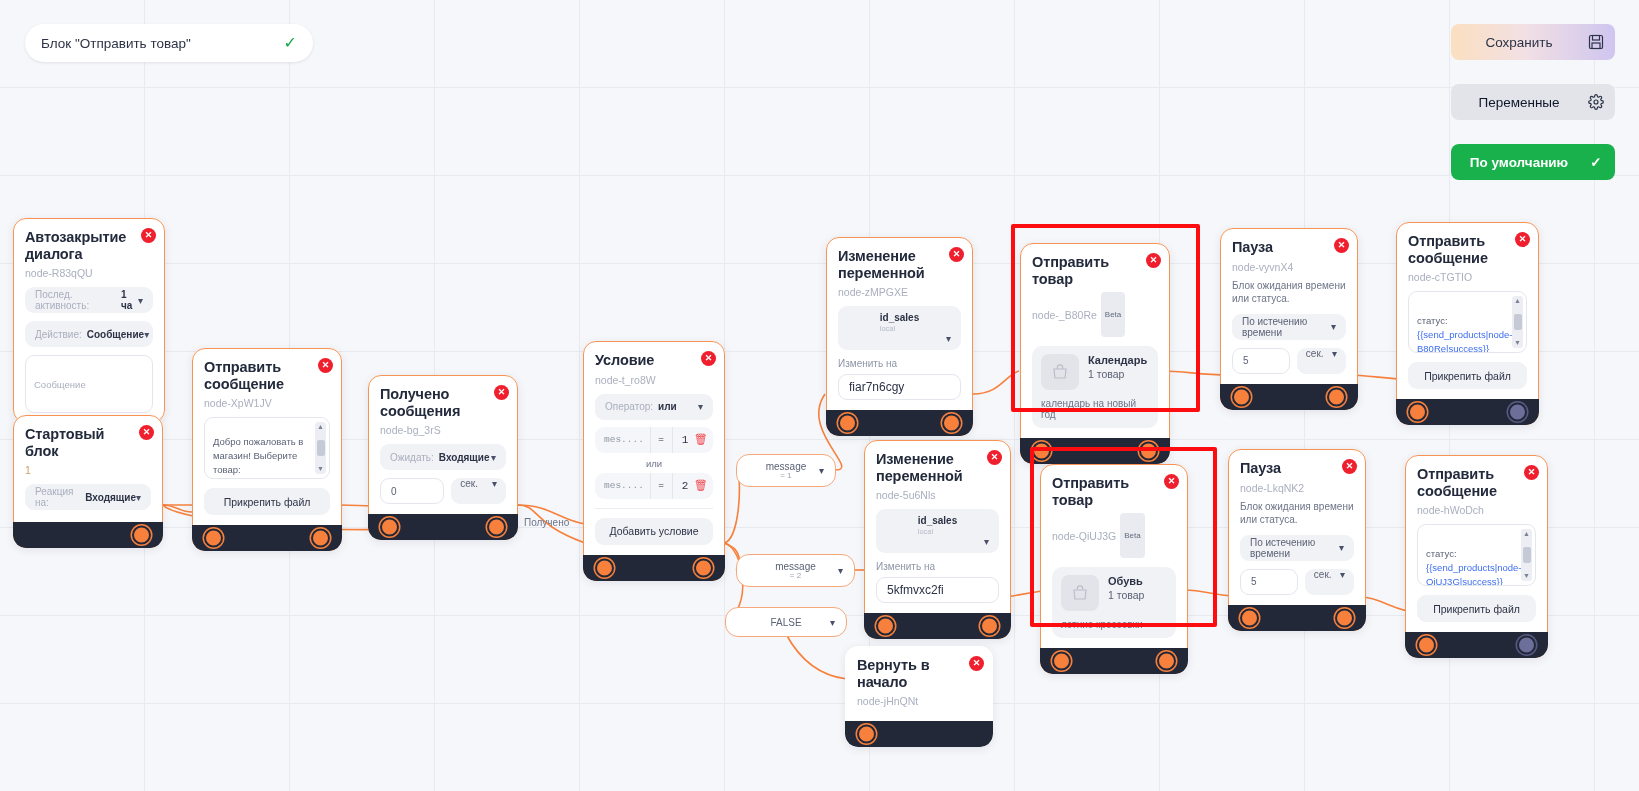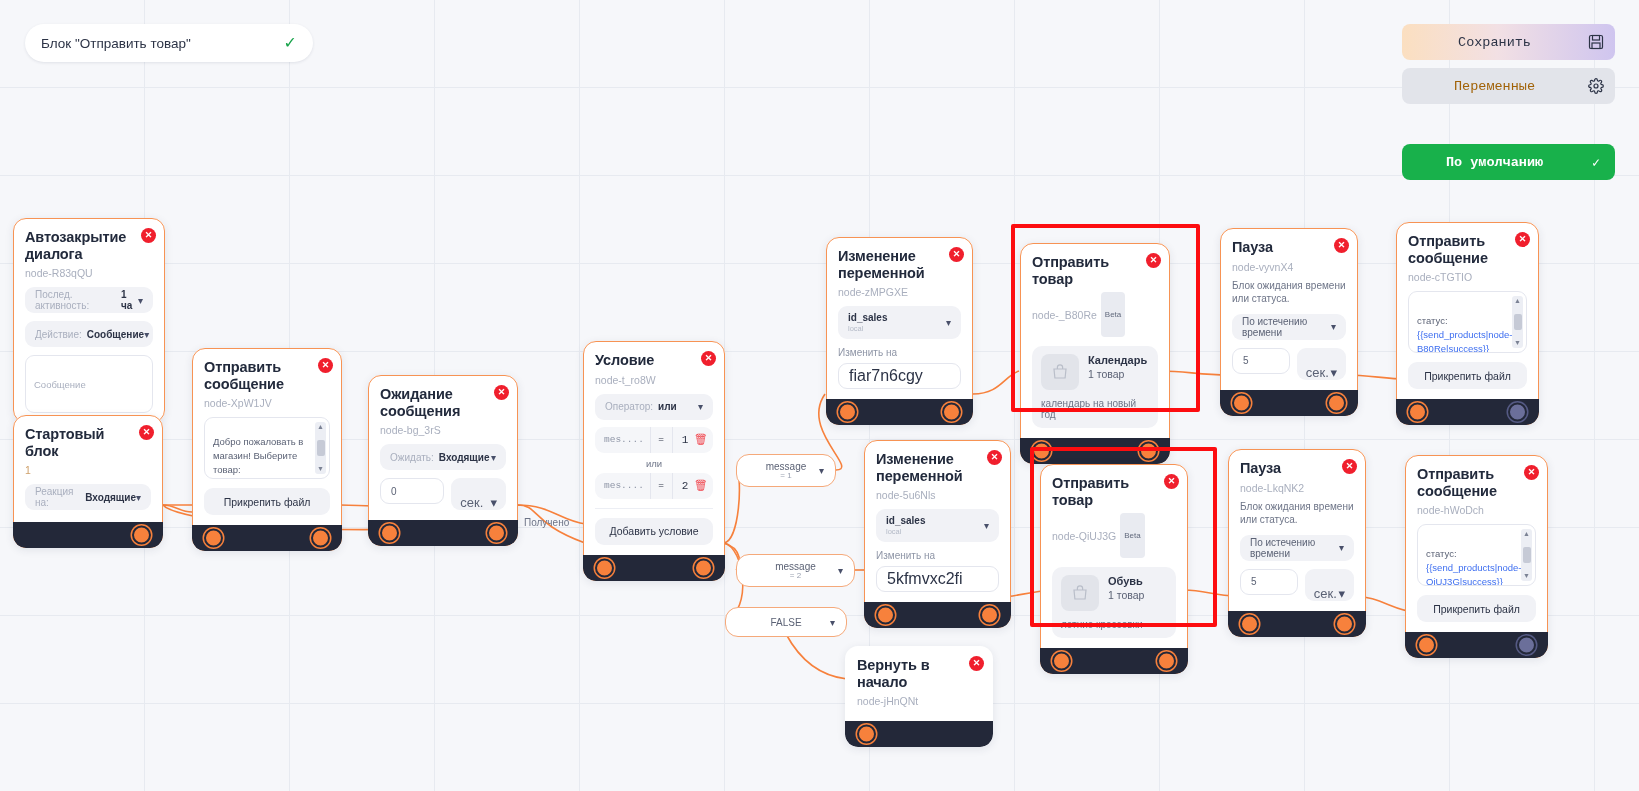--- a/index.html
+++ b/index.html
@@ -29,29 +29,29 @@
     background: #fff; border-radius: 20px;
     box-shadow: 0 1px 3px rgba(30,40,70,.10);
     display: flex; align-items: center; justify-content: space-between;
     padding: 0 16px; box-sizing: border-box;
   }
   .title-input .txt { font-size: 13.5px; color: #2c3346; }
   .title-input .ok { color: #17a34a; font-size: 16px; line-height: 1; }
 
   .tbtn {
     position: absolute; right: 24px;
-    width: 213px; height: 36px; border-radius: 8px;
+    width: 164px; height: 36px; border-radius: 8px;
     display: flex; align-items: center; justify-content: center;
     font-size: 13.5px; box-sizing: border-box; padding-right: 4px;
-    border: none; cursor: pointer; font-family: Liberation Mono, monospace;
+    border: none; cursor: pointer;
   }
   .tbtn .lbl { flex: 1; text-align: center; }
   .tbtn .ico { width: 30px; display: flex; align-items: center; justify-content: center; }
   #btn-save { top: 24px; background: linear-gradient(90deg,#fbdfc0 0%,#f2e0e4 45%,#cfc5ef 100%); color: #2c3346; }
-  #btn-vars { top: 68px; background: #e2e4ea; color: #a16207; }
+  #btn-vars { top: 84px; background: #e2e4ea; color: #0f172a; }
   #btn-default { top: 144px; background: #18b14b; color: #fff; font-weight: bold; }
 
   
   .node {
     position: absolute; box-sizing: border-box;
     background: #fff; border-radius: 13px;
     box-shadow: 0 2px 8px rgba(35,45,75,.10);
     overflow: hidden;
   }
   .node.sel-orange { outline: 1.5px solid #f79354; outline-offset: -1.5px; }
@@ -111,36 +111,36 @@
     display: flex; align-items: center; justify-content: center;
     font-size: 10.5px; color: #2c3346; cursor: pointer;
   }
   .num-row { display: flex; gap: 7px; margin-top: 8px; }
   .num-in {
     flex: 1.15; border: 1px solid #e4e6ee; border-radius: 9px; height: 26px;
     display: flex; align-items: center; padding: 0 10px; font-size: 10px; color: #5b6275;
     box-sizing: border-box;
   }
   .unit {
-    flex: 1; background: #f1f2f6; border-radius: 9px; height: 32px;
-    display: flex; align-items: flex-end; padding: 0 9px; font-size: 13px; color: #5b6275;
+    flex: 1; background: #f1f2f6; border-radius: 9px; height: 26px;
+    display: flex; align-items: flex-start; padding: 0 9px; font-size: 10px; color: #5b6275;
     box-sizing: border-box;
   }
   .unit .chev { margin-left: auto; color: #49506a; }
   .desc { font-size: 10px; color: #6d7487; margin-top: 6px; line-height: 1.35; }
 
   
   .varbox { background: #f1f2f6; border-radius: 9px; padding: 6px 10px; margin-top: 8px;
-    display: flex; align-items: center; }
+    display: flex; align-items: center; flex-direction: column; }
   .varbox .vn { font-size: 10px; font-weight: bold; color: #2c3346; }
   .varbox .vs { font-size: 7.5px; color: #b4bac7; margin-top: 1px; }
   .varbox .chev { margin-left: auto; color: #49506a; font-size: 10px; }
   .lbl-sm { font-size: 10px; color: #8e95a6; margin-top: 8px; }
   .txt-in { margin-top: 5px; border: 1px solid #e4e6ee; border-radius: 9px; height: 26px;
-    display: flex; align-items: center; padding: 0 10px; font-size: 16px; color: #2c3346;
+    display: flex; align-items: center; padding: 0 10px; font-size: 12px; color: #2c3346;
     box-sizing: border-box; text-align: center; }
 
   
   .cond { display: flex; align-items: center; background: #f5f6f9; border-radius: 9px;
     height: 26px; margin-top: 7px; font-size: 9.5px; color: #8e95a6; overflow: hidden; font-family: Liberation Mono, monospace; }
   .cond .c1 { width: 48px; padding-left: 9px; }
   .cond .c2 { width: 22px; text-align: center; color: #2c3346; border-left: 1px solid #e4e6ee;
     border-right: 1px solid #e4e6ee; line-height: 26px; height: 26px; }
   .cond .c3 { flex: 1; padding-left: 9px; color: #2c3346; font-size: 11px; }
   .cond .bin { width: 26px; text-align: center; color: #f0434b; font-size: 11px; }
@@ -285,21 +285,21 @@
       <div class="attach">Прикрепить файл</div>
     </div>
     <div class="foot">
       <div class="dot l"></div>
       <div class="dot r"></div>
     </div>
   </div>
 
   <div class="node sel-orange" style="left:368px; top:375px; width:150px;">
     <div class="body">
-      <div class="h">Ожидание сообщения</div>
+      <div class="h">Получено сообщения</div>
       <div class="close">✕</div>
       <div class="nid">node-bg_3rS</div>
       <div class="sel-row">
         <span class="k">Ожидать:</span>
         <span class="v">Входящие</span>
         <span class="chev">▾</span>
       </div>
       <div class="num-row">
         <div class="num-in">0</div>
         <div class="unit">

